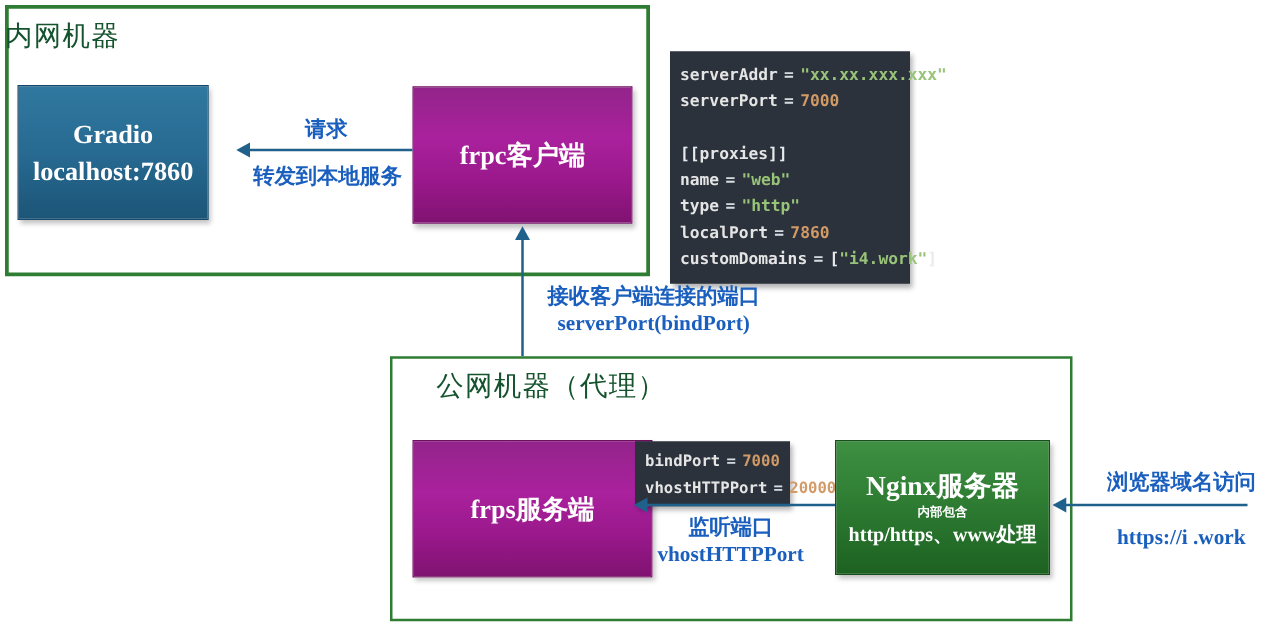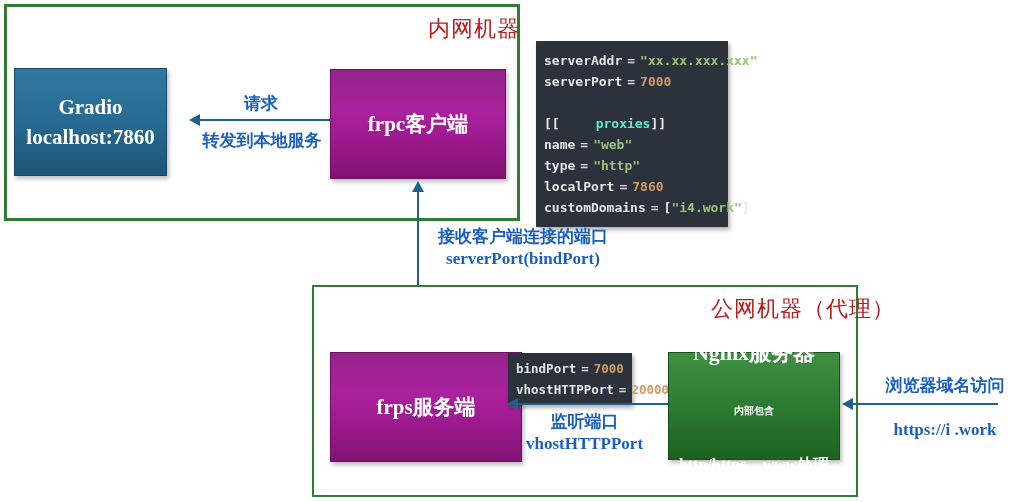--- a/index.html
+++ b/index.html
@@ -4,43 +4,43 @@
 <style>
   * { margin:0; padding:0; box-sizing:border-box; }
   html,body { width:1015px; height:502px; background:#ffffff; overflow:hidden; }
   body { position:relative; font-family:"Liberation Serif","DejaVu Serif",serif; }
 
   .abs { position:absolute; }
 
   
   .group-box { border:3px solid #2F7D33; background:#ffffff; }
   .group-box.thin { border-width:2px; }
-  .group-title { text-align:right; font-size:22px; color:#b91c1c; font-weight:400; letter-spacing:1px; }
+  .group-title { text-align:left; font-size:22px; color:#14532d; font-weight:400; letter-spacing:1px; }
 
   
   .node { display:flex; flex-direction:column; align-items:center; justify-content:center;
           color:#ffffff; text-align:center; box-shadow:2px 3px 4px rgba(0,0,0,0.25); }
   .node-blue    { background:linear-gradient(180deg,#30789F 0%,#276A92 50%,#1C5577 100%); border:1px solid #17486B; }
   .node-magenta { background:linear-gradient(180deg,#93248B 0%,#AA219D 38%,#99188B 70%,#801371 100%); border:1px solid #6E0F60; }
-  .node-green   { background:linear-gradient(180deg,#3F9043 0%,#2E7D33 45%,#1D6121 100%); border:1px solid #164F1A;gap:36px; }
+  .node-green   { background:linear-gradient(180deg,#3F9043 0%,#2E7D33 45%,#1D6121 100%); border:1px solid #164F1A; }
   .node-label-lg { font-size:21px; font-weight:700; line-height:1.45; }
   .node-label-md { font-size:10px; font-weight:700; line-height:1.35; }
   .node-label-sm { font-size:16px; font-weight:700; line-height:1.35; }
 
   
   .code { background:#2B323C; color:#E8EAED; font-family:"DejaVu Sans Mono","Liberation Mono",monospace;
           font-weight:700; font-size:13px; line-height:21px; padding:9px 8px; white-space:nowrap;
           box-shadow:2px 3px 4px rgba(0,0,0,0.3); }
   .code.small { font-size:12.5px; padding:5px 8px; }
   .code-line { height:21px; }
   .tk-key { color:#e5e5e5; }
   .tk-eq  { color:#D7DBE0; margin:0 5px; }
   .tk-str { color:#98C379; }
   .tk-num { color:#D19A66; }
-  .tk-sec { color:#5eead4;margin-left:36px; }
+  .tk-sec { color:#e5e5e5; }
   .tk-br  { color:#E8EAED; }
 
   
   .a-line-h { height:2px; background:#20618C; }
   .a-line-v { width:2px;  background:#20618C; }
   .a-head-left  { width:0; height:0; border-top:6px solid transparent; border-bottom:6px solid transparent; border-right:11px solid #20618C; }
   .a-head-up    { width:0; height:0; border-left:6px solid transparent; border-right:6px solid transparent; border-bottom:11px solid #20618C; }
 
   
   .note { color:#1A5FBE; font-weight:700; text-align:center; font-size:17px; line-height:22px; }

